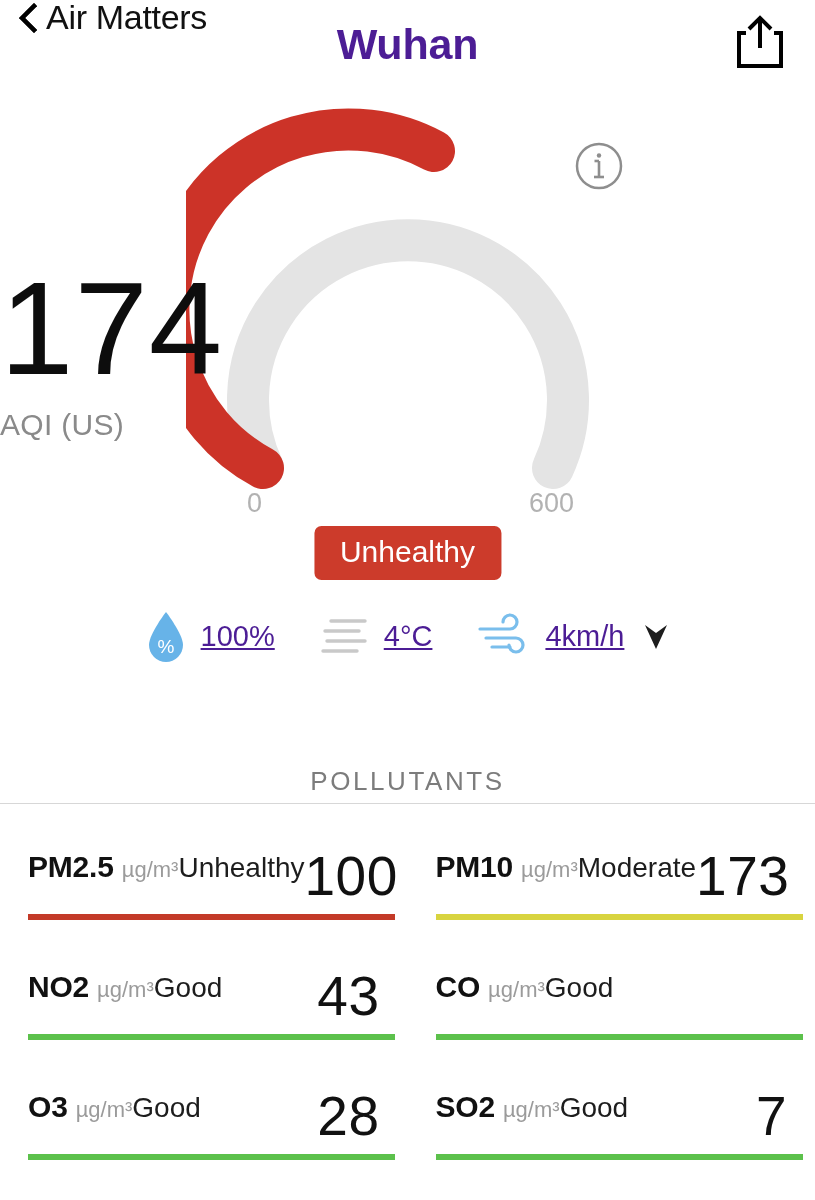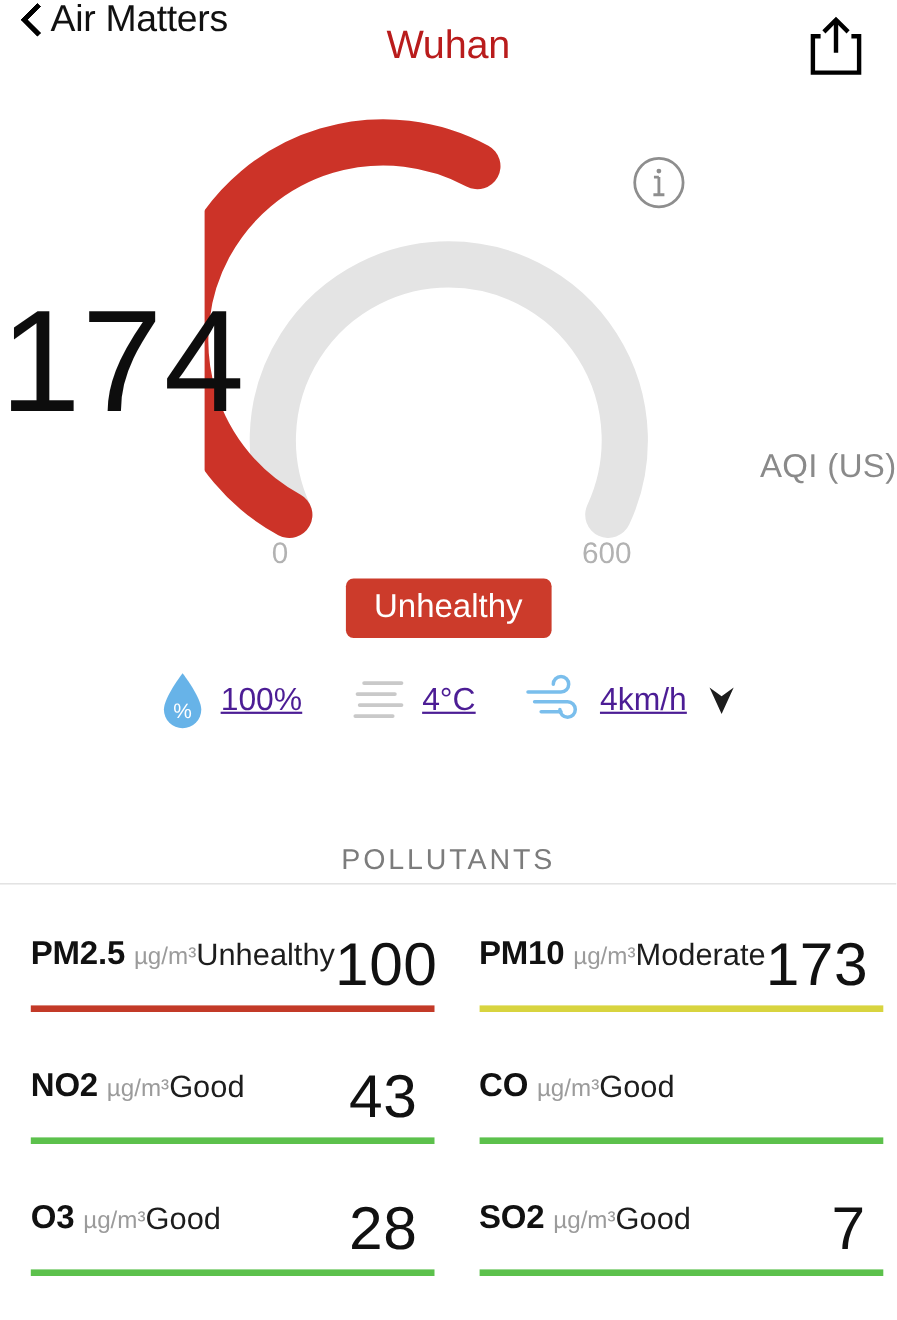--- a/index.html
+++ b/index.html
@@ -53,23 +53,23 @@
     color: #111;
     letter-spacing: -0.3px;
     line-height: 1;
     white-space: nowrap;
   }
   .nav-title {
     position: absolute;
     left: 0; right: 0;
     top: 20px;
     text-align: center;
-    font-size: 36px;
-    font-weight: normal;
-    color: #b91c1c;
+    font-size: 43px;
+    font-weight: bold;
+    color: #4c1d95;
     letter-spacing: -0.2px;
   }
   .share-btn {
     position: absolute;
     right: 28px; top: 14px;
     width: 54px; height: 56px;
     cursor: pointer;
   }
 
   
@@ -92,21 +92,21 @@
     font-size: 132px;
     font-weight: 200;
     color: #0d0d0d;
     line-height: 1;
     letter-spacing: 1px;
   }
   .gauge-unit {
     position: absolute;
     left: 0; right: 0;
     top: 300px;
-    text-align: right;
+    text-align: left;
     font-size: 30px;
     color: #8a8a8a;
     letter-spacing: 0.3px;
   }
   .scale-min, .scale-max {
     position: absolute;
     top: 380px;
     font-size: 27px;
     color: #b2b2b2;
   }

